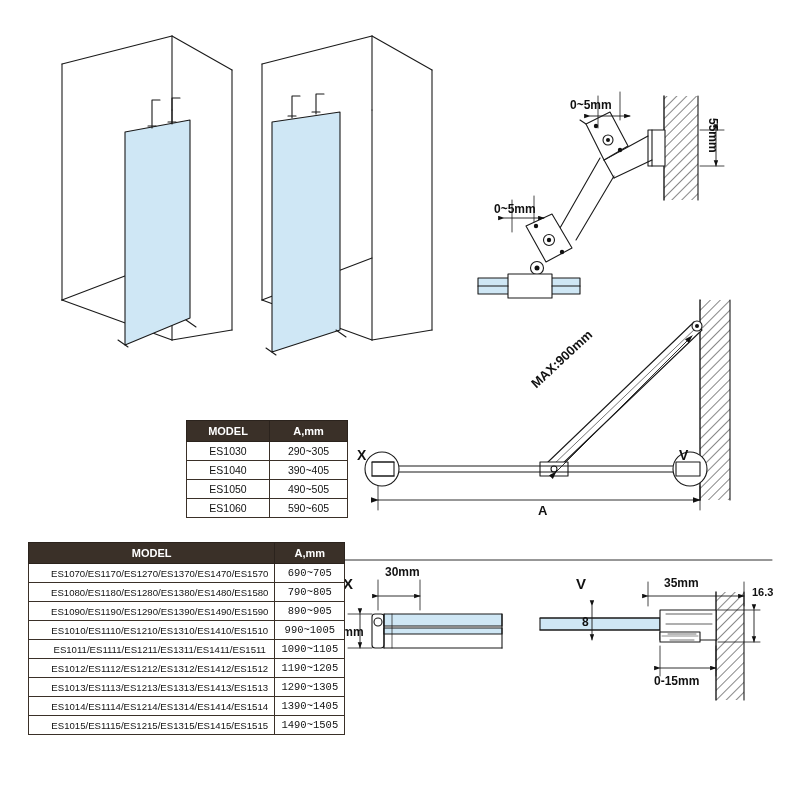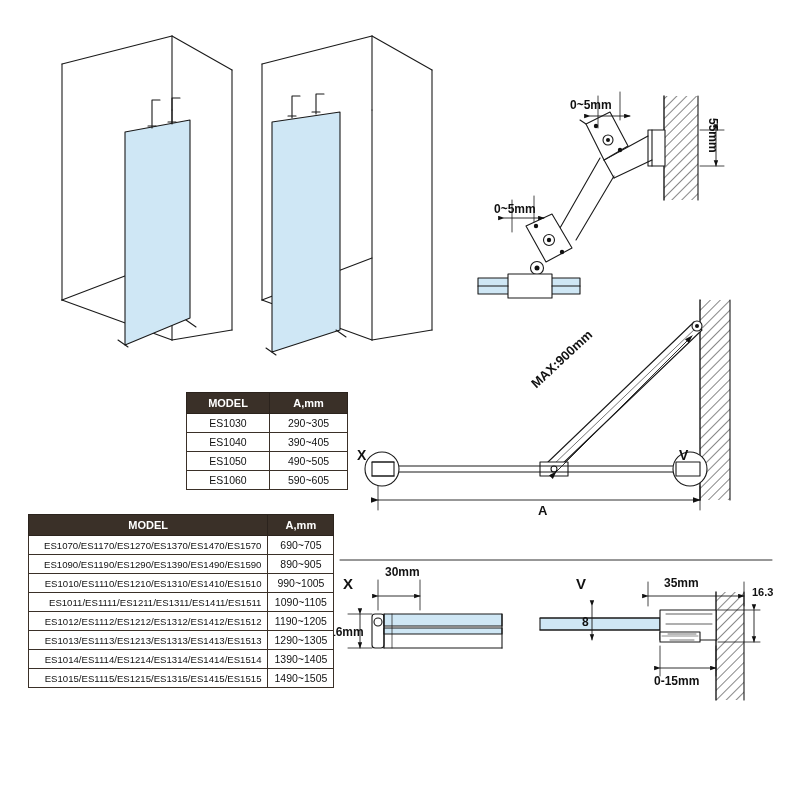--- a/index.html
+++ b/index.html
@@ -3,31 +3,31 @@
 <meta charset="utf-8">
 <style>
   html,body{margin:0;padding:0;background:#ffffff;}
   body{width:800px;height:800px;position:relative;overflow:hidden;
        font-family:"Liberation Sans", sans-serif;color:#111;}
   .sheet{position:absolute;left:0;top:0;width:800px;height:644px;border-radius:21px;}
   svg{position:absolute;left:0;top:0;}
   .lbl{position:absolute;font-family:"Liberation Sans",sans-serif;font-weight:bold;
        color:#111;white-space:nowrap;}
   
-  table{border-collapse:collapse;position:absolute;background:#fff;}
+  table{border-collapse:collapse;position:absolute;background:#fff;margin-top:28px;}
   table th{background:#3a3028;color:#fff;font-size:11px;font-weight:bold;
            border:1px solid #2b231d;padding:4px 6px;text-align:center;}
   table td{border:1px solid #3a3028;font-size:10.5px;padding:3px 6px;
            text-align:center;color:#111;background:#fff;}
   #tbl-small{left:186px;top:392px;width:162px;}
   #tbl-small th:first-child{width:70px;}
   #tbl-big{left:28px;top:514px;width:300px;}
-  #tbl-big td:first-child{text-align:right;padding-left:15px;font-size:9.6px;}
+  #tbl-big td:first-child{text-align:center;padding-left:22px;font-size:9.6px;}
   #tbl-big th:first-child{width:218px;}
-  #tbl-big td:last-child{width:78px;}
+  #tbl-big td:last-child{width:78px;font-family:Liberation Mono, monospace;}
   #tbl-small td:first-child{width:70px;}
 </style>
 </head>
 <body>
 
 <div class="sheet">
 
 <svg width="800" height="800" viewBox="0 0 800 800">
   <defs>
     <marker id="ah" markerWidth="9" markerHeight="9" refX="8" refY="3" orient="auto" markerUnits="strokeWidth">
@@ -277,20 +277,24 @@
       <th>MODEL</th>
       <th>A,mm</th>
     </tr>
   </thead>
   <tbody>
     <tr>
           <td>ES1070/ES1170/ES1270/ES1370/ES1470/ES1570</td>
           <td>690~705</td>
         </tr>
     <tr>
+          <td>ES1080/ES1180/ES1280/ES1380/ES1480/ES1580</td>
+          <td>790~805</td>
+        </tr>
+    <tr>
           <td>ES1090/ES1190/ES1290/ES1390/ES1490/ES1590</td>
           <td>890~905</td>
         </tr>
     <tr>
           <td>ES1010/ES1110/ES1210/ES1310/ES1410/ES1510</td>
           <td>990~1005</td>
         </tr>
     <tr>
           <td>ES1011/ES1111/ES1211/ES1311/ES1411/ES1511</td>
           <td>1090~1105</td>

